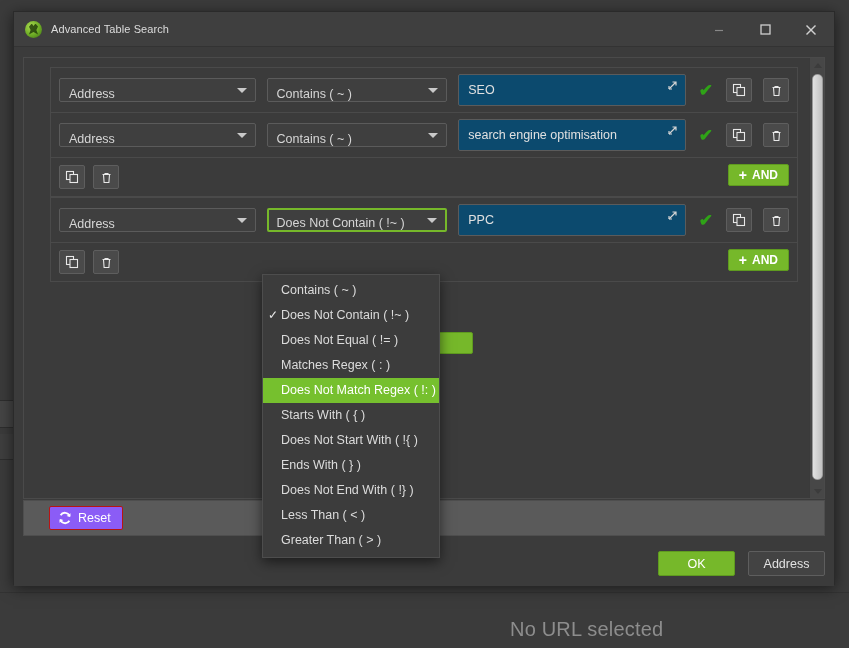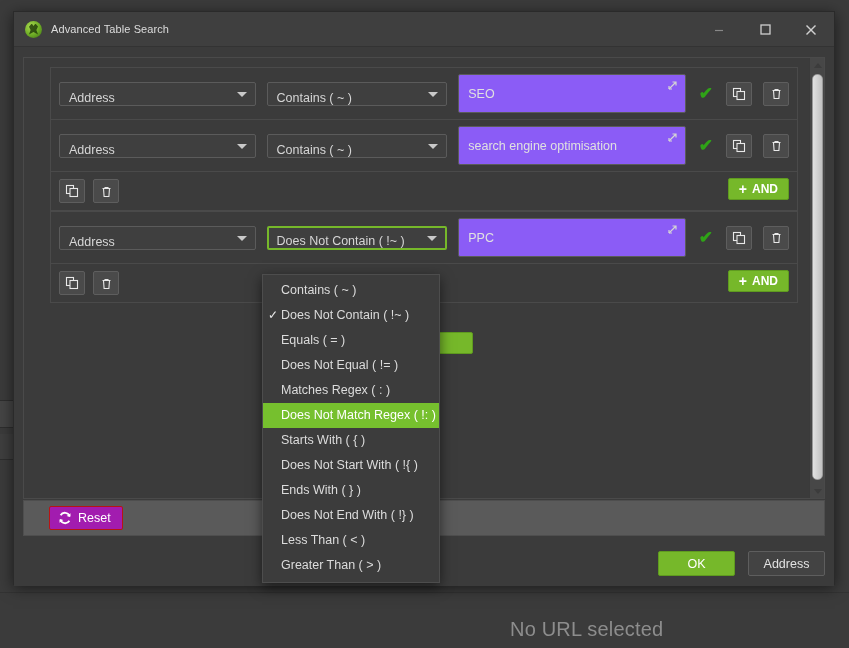--- a/index.html
+++ b/index.html
@@ -91,22 +91,22 @@
   }
   .combo.field  { width: 198px; }
   .combo.oper   { width: 182px; }
   .combo.focused { border: 2px solid #76b82a; padding-left: 8px; }
   .caret {
     position: absolute; right: 8px; top: 50%; margin-top: -2px;
     width: 0; height: 0; border-left: 5px solid transparent; border-right: 5px solid transparent;
     border-top: 5px solid #c9c9c9;
   }
   .textinput {
-    position: relative; width: 229px; height: 39px;
-    background: #8b5cf6; border: 1px solid #5b5b5b; border-radius: 2px;
+    position: relative; width: 229px; height: 32px;
+    background: #0c4a6e; border: 1px solid #5b5b5b; border-radius: 2px;
     display: flex; align-items: center; color: #e0e0e0; font-size: 12.5px;
     padding: 0 24px 0 9px;
   }
   .expand-ico { position: absolute; right: 6px; top: 4px; color: #d5d5d5; }
 
   .tick { width: 19px; text-align: center; color: #2fa317; font-size: 17px; font-weight: bold; line-height: 1; }
 
   .icon-btn {
     width: 26px; height: 24px; background: #4a4a4a;
     border: 1px solid #5e5e5e; border-radius: 2px;
@@ -160,21 +160,21 @@
   }
 
   
   .reset-bar {
     position: absolute; left: 9px; right: 9px; top: 453px;
     height: 36px; background: #5a5a5a; border: 1px solid #4e4e4e;
     display: flex; align-items: center; padding-left: 25px;
   }
   .reset-btn {
     height: 24px; padding: 0 11px 0 8px;
-    background: #a21caf; border: 1px solid #b81414; border-radius: 2px;
+    background: #8b5cf6; border: 1px solid #b81414; border-radius: 2px;
     color: #fff; font-size: 12.5px;
     display: flex; align-items: center; gap: 6px;
   }
 
   
   .footer {
     position: absolute; right: 9px; bottom: 10px;
     display: flex; gap: 13px; justify-content: flex-end;
   }
   .btn {
@@ -418,21 +418,20 @@
       </div>
 
     </div>
   </div>
 
   <div class="and-hidden"></div>
 
   <div class="popup" id="operator-popup">
       <div class="mi"><span>Contains ( ~ )</span></div>
       <div class="mi"><span class="chk">✓</span><span>Does Not Contain ( !~ )</span></div>
-      <div class="mi"><span>Equals ( = )</span></div>
       <div class="mi"><span>Does Not Equal ( != )</span></div>
       <div class="mi"><span>Matches Regex ( : )</span></div>
       <div class="mi sel"><span>Does Not Match Regex ( !: )</span></div>
       <div class="mi"><span>Starts With ( { )</span></div>
       <div class="mi"><span>Does Not Start With ( !{ )</span></div>
       <div class="mi"><span>Ends With ( } )</span></div>
       <div class="mi"><span>Does Not End With ( !} )</span></div>
       <div class="mi"><span>Less Than ( &lt; )</span></div>
       <div class="mi"><span>Greater Than ( &gt; )</span></div>
     </div>

